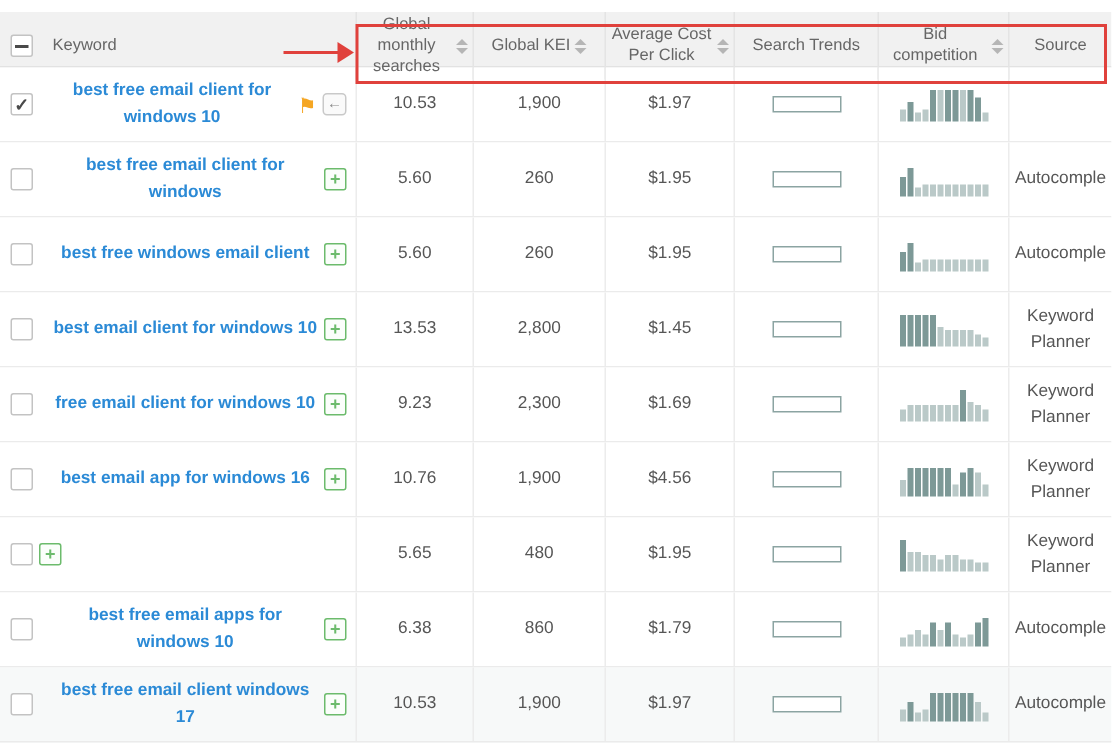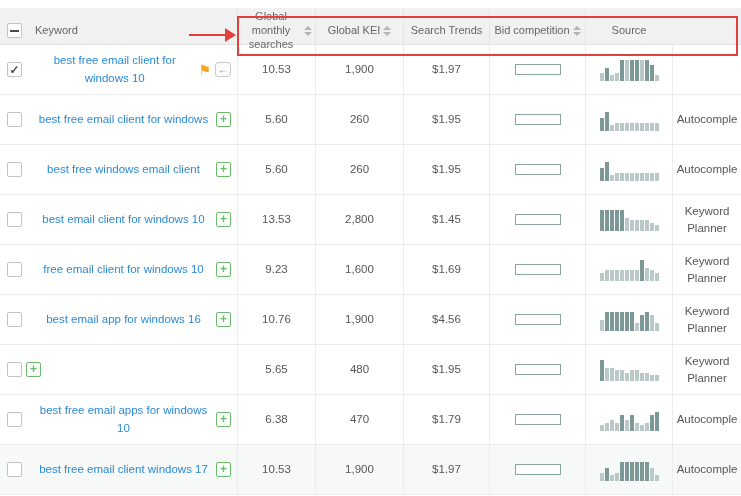--- a/index.html
+++ b/index.html
@@ -25,21 +25,21 @@
   .cell.kw { justify-content:flex-start; border-left:none; padding-left:7px; }
 
   
   .cb { width:15px; height:15px; min-width:15px; border:1px solid #c3c3c3; border-radius:2px;
         background:#fff; display:flex; align-items:center; justify-content:center; cursor:pointer; }
   .cb .tick { font-size:12px; color:#4a4a4a; font-weight:bold; line-height:1; display:none; }
   .cb.checked .tick { display:block; }
   .cb .dash { width:9px; height:2px; background:#4a4a4a; display:none; }
   .cb.indet .dash { display:block; }
 
-  .kw-text { flex:1; margin-left:13px; font-weight:normal; font-size:11.5px; line-height:1.55;
+  .kw-text { flex:1; margin-left:13px; font-weight:bold; font-size:11.5px; line-height:1.55;
              color:var(--link-color); cursor:pointer; }
   .kw-icons { display:flex; align-items:center; gap:4px; margin:0 6px 0 4px; }
   .plus-icon { width:15px; height:15px; border:1px solid var(--plus-color); border-radius:2px;
                color:var(--plus-color); font-size:12px; line-height:13px; text-align:center;
                background:#fbfefb; cursor:pointer; font-weight:bold; }
   .flag-icon { color:var(--flag-color); font-size:14px; line-height:1; cursor:pointer; }
   .back-icon { width:16px; height:15px; border:1px solid #c9c9c9; border-radius:3px; background:#fafafa;
                color:#8a8a8a; font-size:10px; line-height:13px; text-align:center; cursor:pointer; }
 
   
@@ -85,20 +85,27 @@
         </span>
     </div>
     <div class="th">
       <span>Global KEI</span>
       <span class="sort">
           <span class="up"></span>
           <span class="down"></span>
         </span>
     </div>
     <div class="th">
+      <span>Average Cost Per Click</span>
+      <span class="sort">
+          <span class="up"></span>
+          <span class="down"></span>
+        </span>
+    </div>
+    <div class="th">
       <span>Search Trends</span>
     </div>
     <div class="th">
       <span>Bid competition</span>
       <span class="sort">
           <span class="up"></span>
           <span class="down"></span>
         </span>
     </div>
     <div class="th">
@@ -244,21 +251,21 @@
 
   <div class="grid-row row">
     <div class="cell kw">
       <span class="cb"></span>
       <span class="kw-text">free email client for windows 10</span>
       <span class="kw-icons">
             <span class="plus-icon">+</span>
           </span>
     </div>
     <div class="cell">9.23</div>
-    <div class="cell">1,600</div>
+    <div class="cell">2,300</div>
     <div class="cell">$1.69</div>
     <div class="cell">
       <span class="bid"><span class="fill" style="width: 15%;"></span></span>
     </div>
     <div class="cell">
       <span class="trend">
             <span class="bar l" style="height: 7.8px;"></span>
             <span class="bar l" style="height: 10.4px;"></span>
             <span class="bar l" style="height: 10.4px;"></span>
             <span class="bar l" style="height: 10.4px;"></span>
@@ -342,21 +349,21 @@
 
   <div class="grid-row row">
     <div class="cell kw">
       <span class="cb"></span>
       <span class="kw-text">best free email apps for windows 10</span>
       <span class="kw-icons">
             <span class="plus-icon">+</span>
           </span>
     </div>
     <div class="cell">6.38</div>
-    <div class="cell">470</div>
+    <div class="cell">860</div>
     <div class="cell">$1.79</div>
     <div class="cell">
       <span class="bid"><span class="fill" style="width: 14%;"></span></span>
     </div>
     <div class="cell">
       <span class="trend">
             <span class="bar l" style="height: 5.2px;"></span>
             <span class="bar l" style="height: 7.8px;"></span>
             <span class="bar l" style="height: 10.4px;"></span>
             <span class="bar l" style="height: 7.8px;"></span>

